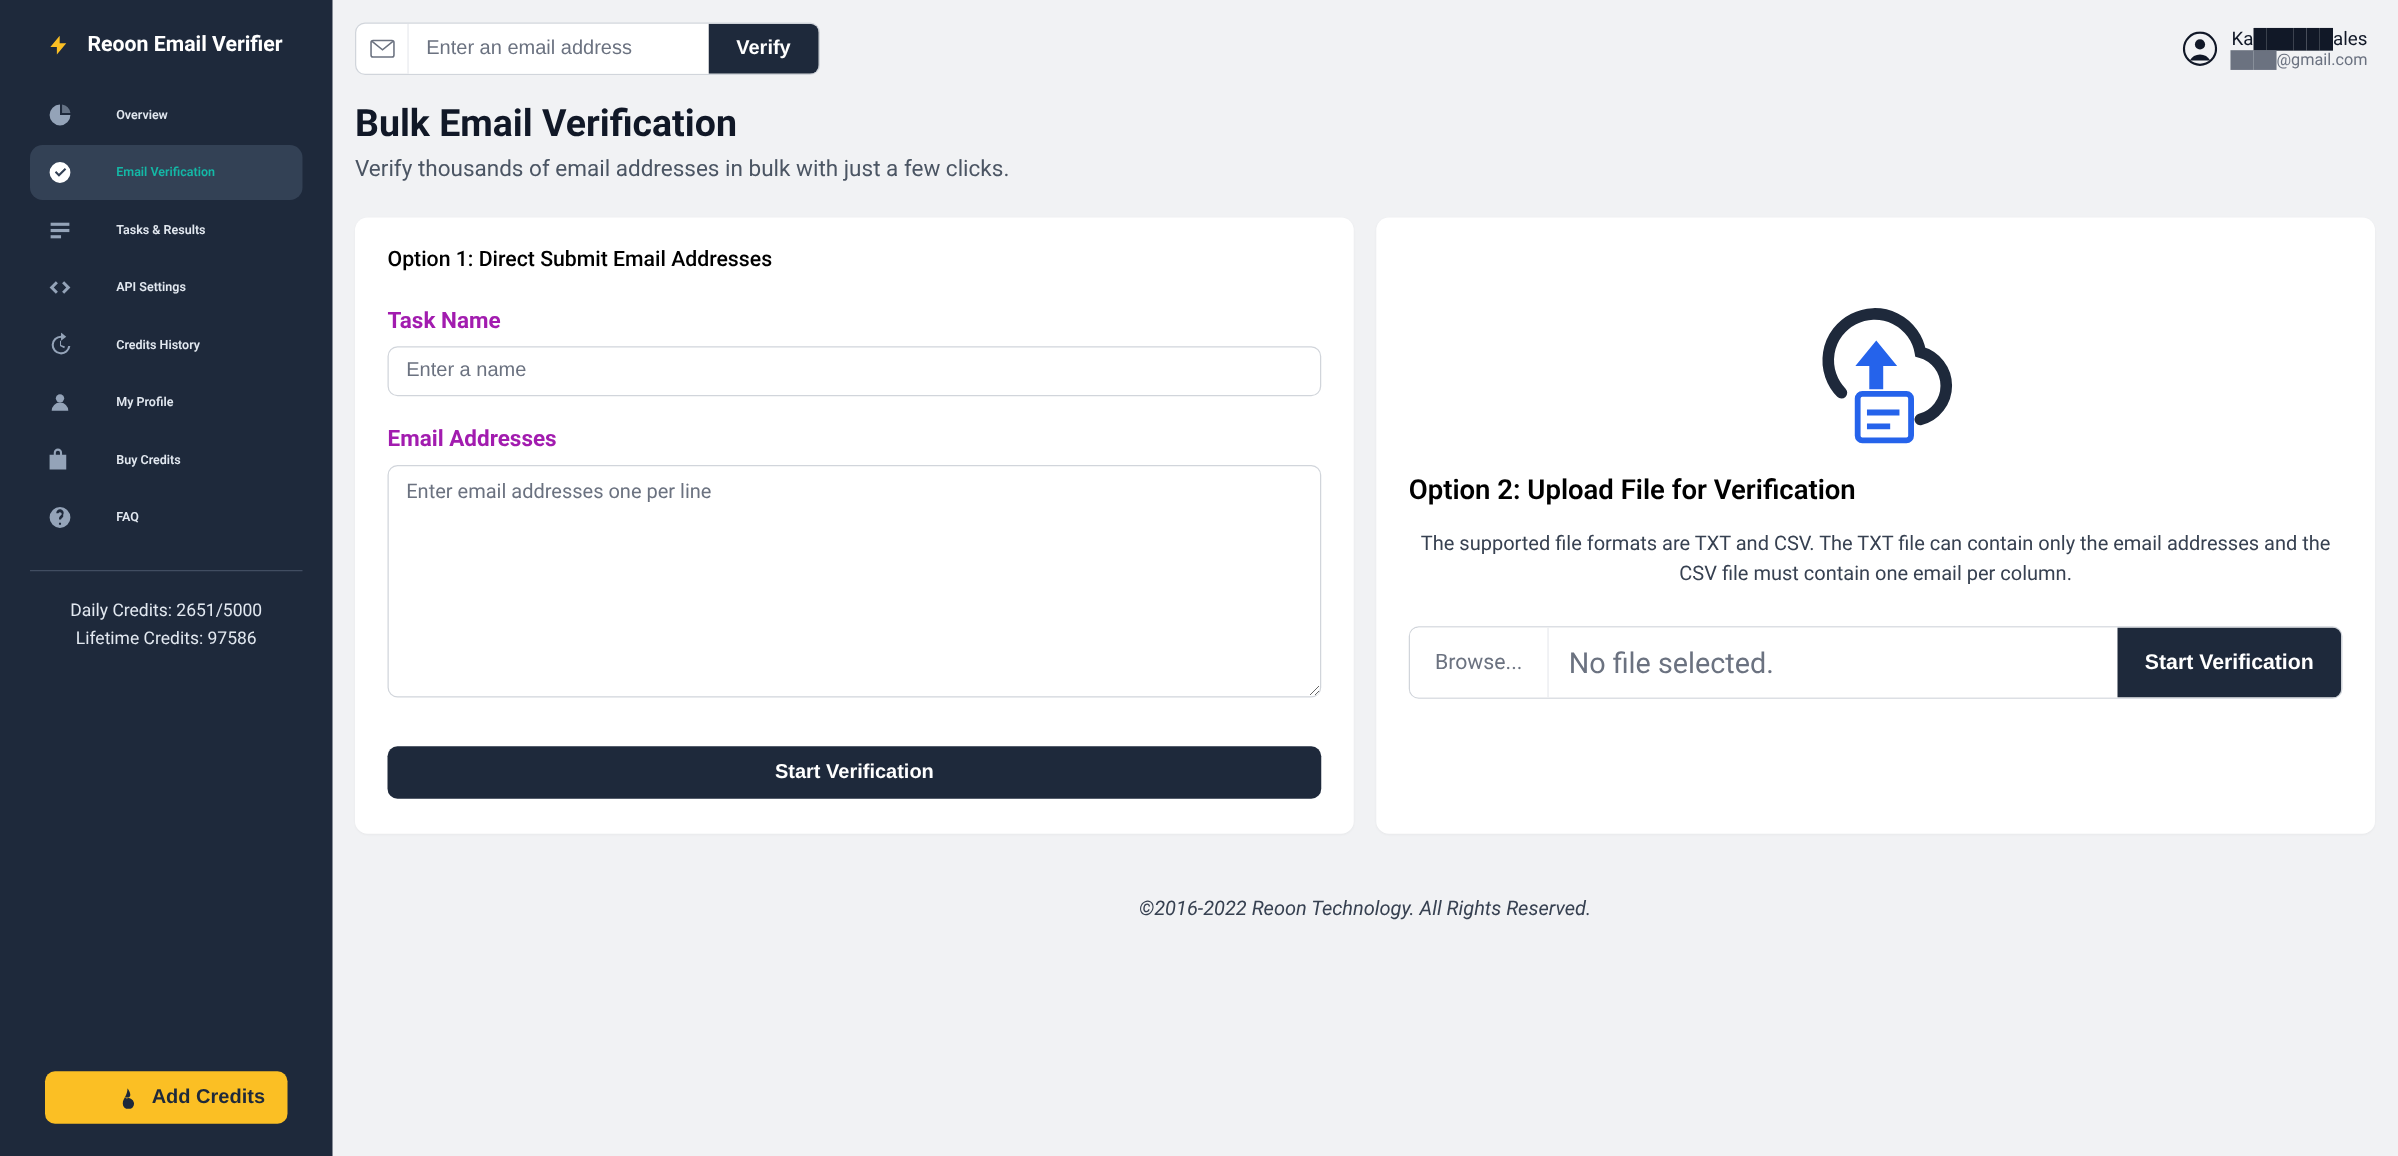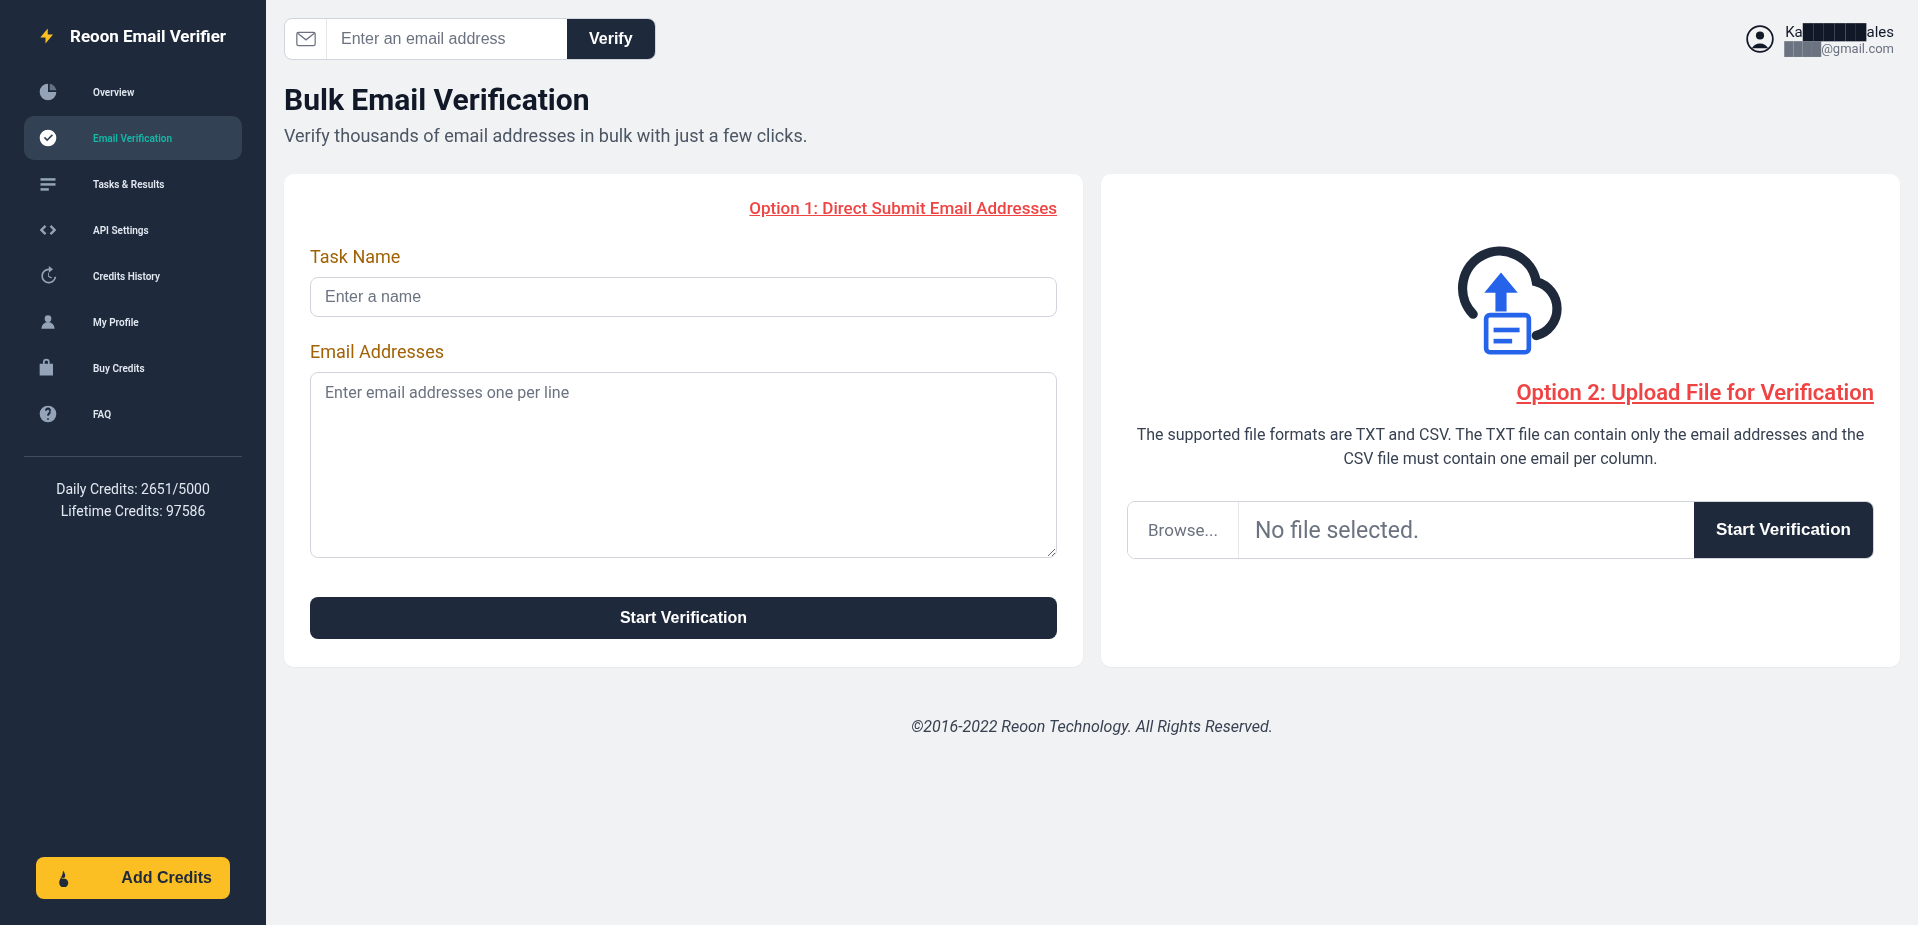--- a/index.html
+++ b/index.html
@@ -8,21 +8,21 @@
 .logo { display: flex; align-items: center; gap: 14px; padding: 8px 24px 14px 38px; font-size: 17px; font-weight: 700; color: #fff; }
 .logo svg { width: 18px; height: 18px; }
 .nav { display: flex; flex-direction: column; gap: 2px; padding: 10px 24px; }
 .nav-item { display: flex; align-items: center; gap: 35px; padding: 12px 14px; border-radius: 10px; font-size: 10px; font-weight: 600; color: #e2e8f0; cursor: pointer; text-align: right; }
 .nav-item.active { background: #334155; color: #14b8a6; }
 .nav-item svg, .nav-item .icon { width: 20px; height: 20px; flex-shrink: 0; fill: #94a3b8; }
 .nav-item.active svg { fill: #fff; }
 .credits-block { margin-top: 10px; padding: 18px 28px; border-top: 1px solid rgba(148,163,184,.3); margin-left: 24px; margin-right: 24px; }
 .credits-block .line { font-size: 14px; color: #e2e8f0; margin-top: 6px; text-align: center; }
 .sidebar-spacer { flex: 1; }
-.add-credits-btn { margin: 0 36px 8px; background: #fbbf24; color: #1e293b; font-weight: 700; font-size: 16px; border: none; border-radius: 8px; padding: 12px 18px; display: flex; align-items: center; justify-content: space-between; gap: 10px; cursor: pointer; }
+.add-credits-btn { margin: 0 36px 8px; background: #fbbf24; color: #1e293b; font-weight: 700; font-size: 16px; border: none; border-radius: 8px; padding: 12px 18px; display: flex; align-items: center; justify-content: flex-end; gap: 10px; cursor: pointer; }
 .add-credits-btn svg { width: 18px; height: 18px; fill: #1e293b; }
 
 .main { flex: 1; display: flex; flex-direction: column; overflow: hidden; }
 .topbar { display: flex; align-items: center; justify-content: space-between; padding: 18px 16px 0 18px; }
 .verify-group { display: flex; align-items: stretch; border: 1px solid #d1d5db; border-radius: 8px; overflow: hidden; background: #fff; height: 42px; }
 .verify-group .mail-icon { width: 42px; display: flex; align-items: center; justify-content: center; border-right: 1px solid #e5e7eb; }
 .verify-group .mail-icon svg { width: 20px; height: 16px; stroke: #6b7280; fill: none; stroke-width: 1.5; }
 .verify-group input { border: none; outline: none; padding: 0 14px; font-size: 16px; width: 240px; color: #374151; }
 .verify-group input::placeholder { color: #6b7280; }
 .verify-group button { background: #1e293b; color: #fff; border: none; padding: 0 22px; font-size: 16px; font-weight: 600; cursor: pointer; }
@@ -30,23 +30,23 @@
 .user-block svg { width: 28px; height: 28px; }
 .user-text { text-align: right; }
 .user-text .name { font-size: 15px; color: #111827; }
 .user-text .email { font-size: 13px; color: #6b7280; }
 
 .content { padding: 22px 18px 0 18px; flex: 1; overflow: auto; }
 .page-title { font-size: 30px; font-weight: 700; color: #111827; margin-bottom: 8px; }
 .page-sub { font-size: 18px; color: #4b5563; margin-bottom: 28px; }
 .cards { display: flex; gap: 18px; }
 .card { background: #fff; border-radius: 10px; padding: 24px 26px 28px; flex: 1; box-shadow: 0 1px 2px rgba(0,0,0,.04); }
-.card-header { font-size: 17px; text-decoration: underline; text-align: right; margin-bottom: 28px; color: #ef4444; font-weight: 500; }
+.card-header { font-size: 17px; text-align: left; margin-bottom: 28px; color: #000000; font-weight: 500; }
 .card2 .card-header { font-size: 22px; font-weight: 600; margin-bottom: 18px; }
-.label { font-size: 18px; color: #a16207; margin-bottom: 10px; }
+.label { font-size: 18px; color: #a21caf; margin-bottom: 10px; font-weight: bold; }
 .text-input { width: 100%; border: 1px solid #d1d5db; border-radius: 8px; padding: 10px 14px; font-size: 16px; color: #374151; outline: none; margin-bottom: 24px; }
 .text-input::placeholder { color: #6b7280; }
 .textarea { width: 100%; border: 1px solid #d1d5db; border-radius: 8px; padding: 10px 14px; font-size: 16px; color: #374151; outline: none; resize: both; height: 186px; margin-bottom: 35px; font-family: inherit; }
 .textarea::placeholder { color: #6b7280; }
 .primary-btn { width: 100%; background: #1e293b; color: #fff; border: none; border-radius: 8px; padding: 12px; font-size: 16px; font-weight: 600; cursor: pointer; }
 .upload-illus { display: flex; justify-content: center; margin: 28px 0 24px; }
 .upload-illus svg { width: 150px; height: 130px; }
 .card2 .desc { font-size: 16px; color: #374151; text-align: center; line-height: 1.5; margin-bottom: 30px; }
 .file-row { display: flex; align-items: stretch; border: 1px solid #d1d5db; border-radius: 8px; overflow: hidden; height: 58px; }
 .browse { padding: 0 20px; display: flex; align-items: center; color: #6b7280; font-size: 17px; border-right: 1px solid #e5e7eb; cursor: pointer; background: #fff; }

